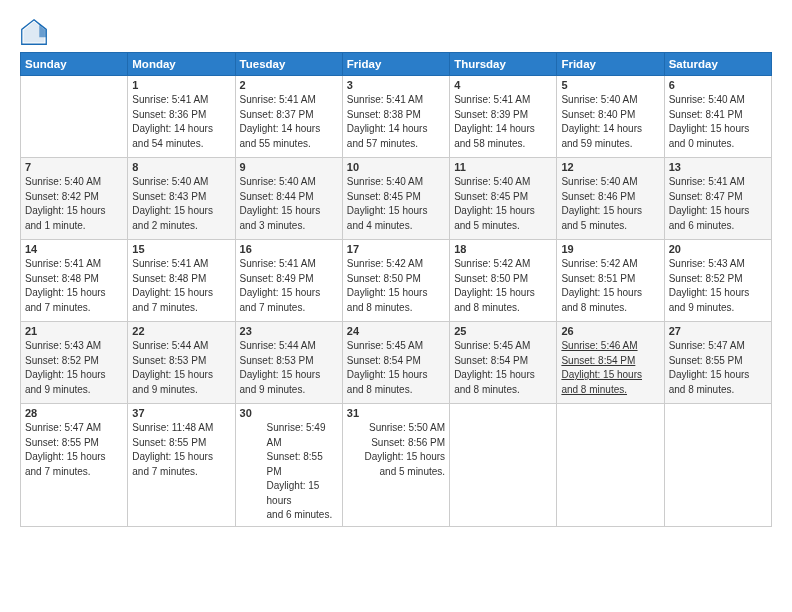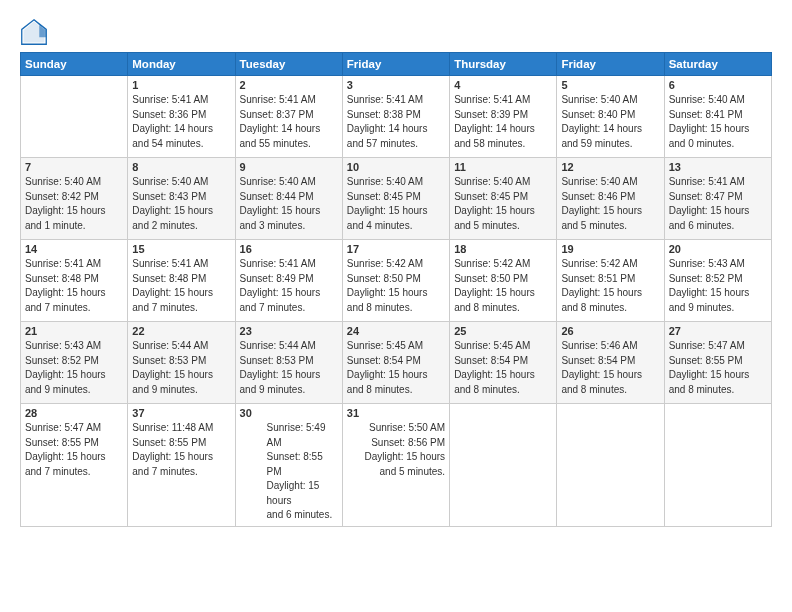--- a/index.html
+++ b/index.html
@@ -307,21 +307,21 @@
           </td>
           <td>
             <span class="day-num">25</span>
             <div class="day-info" style="white-space: pre-line;">Sunrise: 5:45 AM
 Sunset: 8:54 PM
 Daylight: 15 hours
 and 8 minutes.</div>
           </td>
           <td>
             <span class="day-num">26</span>
-            <div class="day-info" style="white-space: pre-line;">Sunrise: 5:46 AM
+            <div class="day-info" style="white-space: pre-line; text-decoration: underline;">Sunrise: 5:46 AM
 Sunset: 8:54 PM
 Daylight: 15 hours
 and 8 minutes.</div>
           </td>
           <td>
             <span class="day-num">27</span>
             <div class="day-info" style="white-space: pre-line;">Sunrise: 5:47 AM
 Sunset: 8:55 PM
 Daylight: 15 hours
 and 8 minutes.</div>

